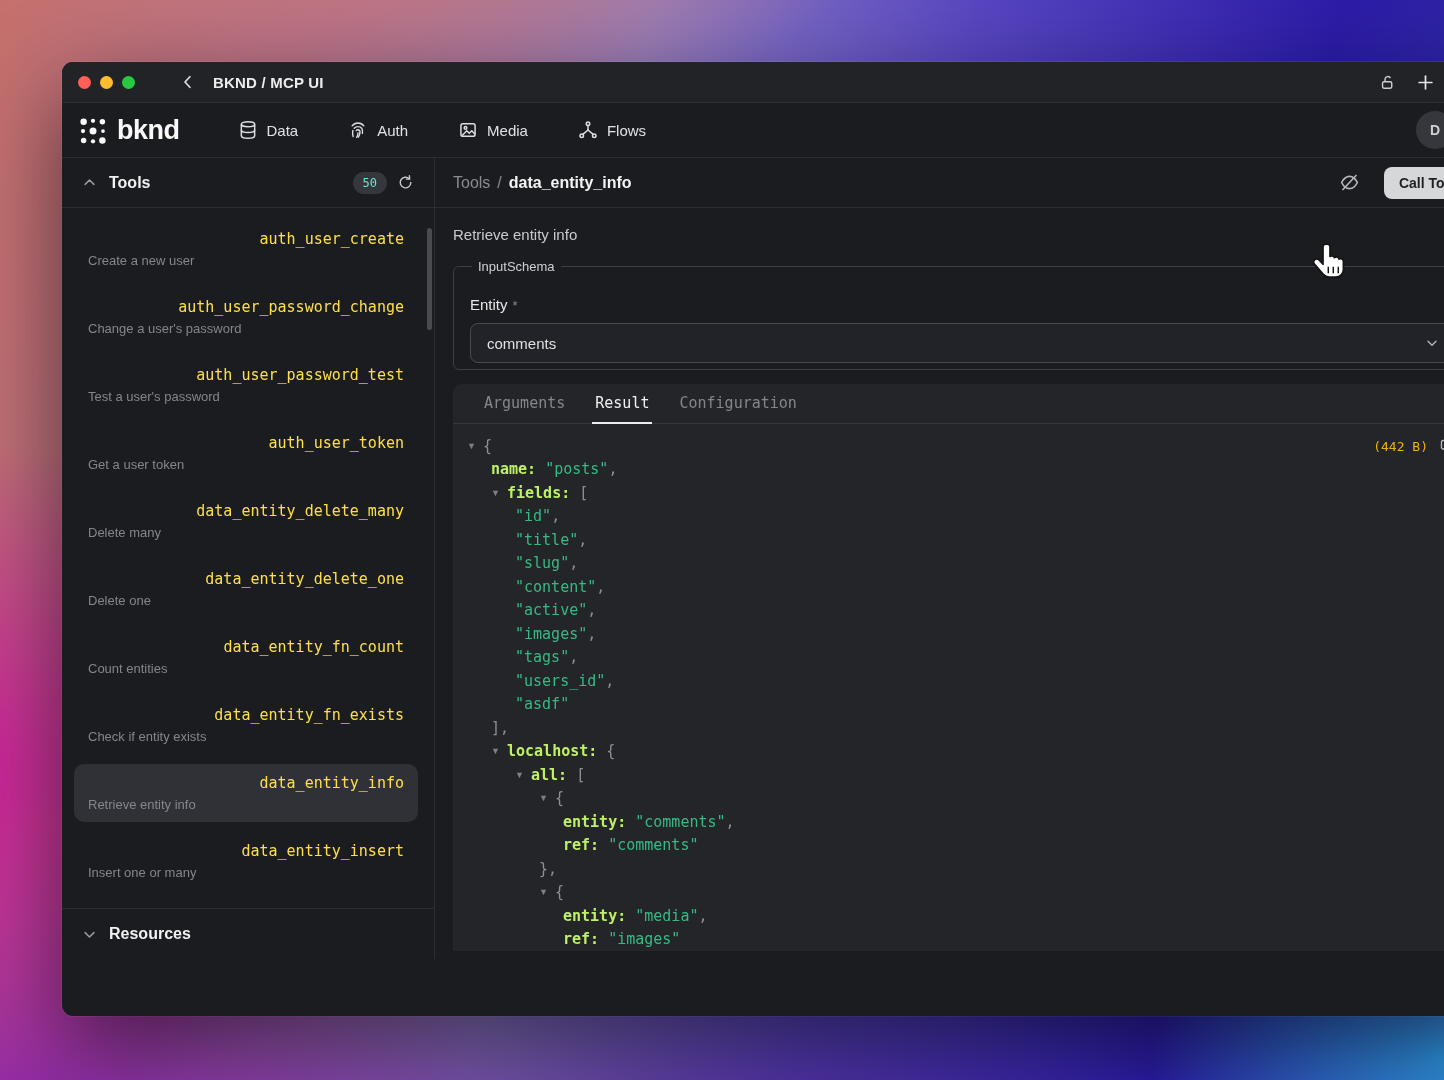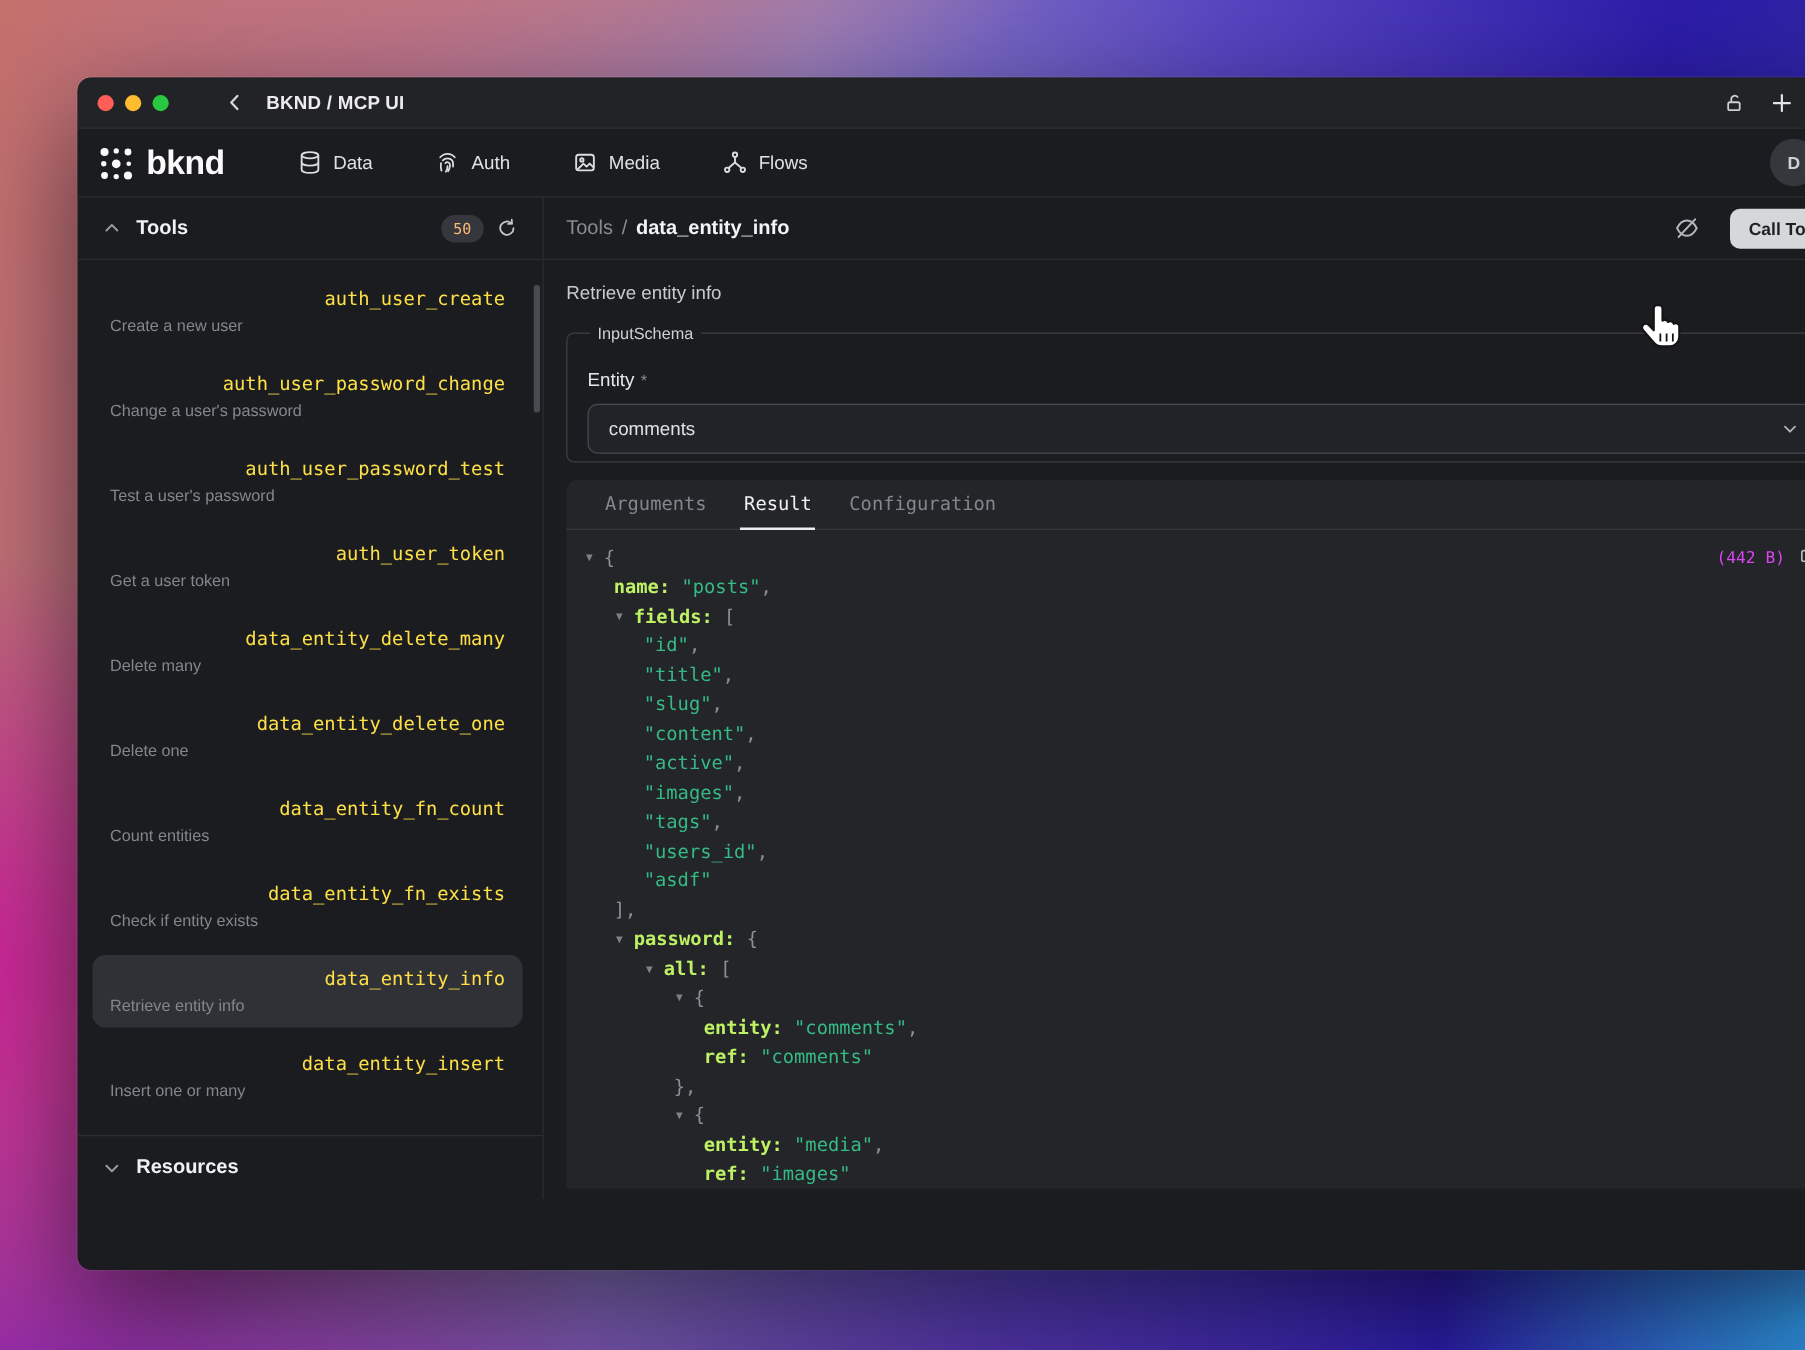--- a/index.html
+++ b/index.html
@@ -39,21 +39,21 @@
   
   .subheader{ height:55px; background:#1b1c1f; border-bottom:1px solid #2c2d31; display:flex; align-items:center; padding:0 22px;}
   .sub-title{ font-size:16px; font-weight:700; color:#f0f1f3; margin:0 20px 0 10px;}
   .url-pill{ display:flex; align-items:center; gap:9px; background:#292a2e; border-radius:999px; height:34px; padding:0 17px; cursor:pointer;}
   .url-text{ font-family:"DejaVu Sans Mono", monospace; font-size:13.5px; color:#d4d5d9;}
   
   .content{ display:flex; height:calc(954px - 153px); position:relative;}
   .sidebar{ width:373px; border-right:1px solid #2c2d31; display:flex; flex-direction:column; position:relative;}
   .side-head{ height:50px; display:flex; align-items:center; padding:0 20px; border-bottom:1px solid #2c2d31; gap:10px;}
   .side-head-title{ font-size:16px; font-weight:700; color:#f0f1f3; margin-left:2px;}
-  .badge{ margin-left:auto; background:#36373c; color:#fdba74; font-family:"DejaVu Sans Mono", monospace; font-size:12px; border-radius:999px; padding:4px 10px;}
+  .badge{ margin-left:auto; background:#36373c; color:#5eead4; font-family:"DejaVu Sans Mono", monospace; font-size:12px; border-radius:999px; padding:4px 10px;}
   .tool-list{ padding:12px 0 0 0; flex:1; overflow:hidden;}
   .tool-item{ margin:0 16px 10px 12px; padding:10px 14px; border-radius:10px; cursor:pointer;}
   .tool-item.selected{ background:#303136;}
   .tool-name{ font-family:"DejaVu Sans Mono", monospace; font-size:15px; color:#fde047; margin-bottom:5px;text-align:right;}
   .tool-desc{ font-size:13px; color:#85868c;}
   .side-foot{ height:51px; border-top:1px solid #2c2d31; display:flex; align-items:center; padding:0 20px; gap:10px; cursor:pointer;}
   .side-scroll{ position:absolute; right:2px; top:70px; width:5px; height:102px; border-radius:3px; background:#4a4b51;}
   
   .main{ flex:1; display:flex; flex-direction:column; overflow:hidden;}
   .main-head{ height:50px; border-bottom:1px solid #2c2d31; display:flex; align-items:center; padding:0 18px;}
@@ -76,21 +76,21 @@
   .tabs{ display:flex; align-items:stretch; height:40px; padding:0 28px; gap:24px; border-bottom:1px solid #37383c;}
   .tab{ font-family:"DejaVu Sans Mono", monospace; font-size:15px; color:#85868c; display:flex; align-items:center; padding:0 3px; cursor:pointer; border-bottom:2px solid transparent; margin-bottom:-1px;}
   .tab.active{ color:#f0f0f2; border-bottom-color:#ededef;}
   .json{ position:relative; padding:10px 0 0 0; font-family:"DejaVu Sans Mono", monospace; font-size:15px;}
   .json-line{ height:23.5px; display:flex; align-items:center; white-space:pre;}
   .tri{ width:16px; color:#7f8086; font-size:9px; font-family:"Liberation Sans", sans-serif; cursor:pointer; flex:none;}
   .seg-k{ color:#bef264; font-weight:700;}
   .seg-s{ color:#35ba84;}
   .seg-p{ color:#8e8f96;}
   .result-meta{ position:absolute; top:14px; right:16px; display:flex; align-items:center; gap:11px;}
-  .result-size{ font-family:"DejaVu Sans Mono", monospace; font-size:13px; color:#d946ef;}
+  .result-size{ font-family:"DejaVu Sans Mono", monospace; font-size:13px; color:#eab308;}
   .win-scroll{ position:absolute; right:1px; top:87px; width:5px; height:248px; border-radius:3px; background:#5d5e64;}
   svg{ display:block;}
   .cursor{ position:absolute; left:1311px; top:241px; pointer-events:none; z-index:50;}
 </style>
 </head>
 <body>
 
 <div class="window">
 
   <div class="titlebar">
@@ -306,21 +306,21 @@
               <div class="json-line" style="padding-left: 62px;"><span class="seg-s">"id"</span><span class="seg-p">,</span></div>
               <div class="json-line" style="padding-left: 62px;"><span class="seg-s">"title"</span><span class="seg-p">,</span></div>
               <div class="json-line" style="padding-left: 62px;"><span class="seg-s">"slug"</span><span class="seg-p">,</span></div>
               <div class="json-line" style="padding-left: 62px;"><span class="seg-s">"content"</span><span class="seg-p">,</span></div>
               <div class="json-line" style="padding-left: 62px;"><span class="seg-s">"active"</span><span class="seg-p">,</span></div>
               <div class="json-line" style="padding-left: 62px;"><span class="seg-s">"images"</span><span class="seg-p">,</span></div>
               <div class="json-line" style="padding-left: 62px;"><span class="seg-s">"tags"</span><span class="seg-p">,</span></div>
               <div class="json-line" style="padding-left: 62px;"><span class="seg-s">"users_id"</span><span class="seg-p">,</span></div>
               <div class="json-line" style="padding-left: 62px;"><span class="seg-s">"asdf"</span></div>
               <div class="json-line" style="padding-left: 38px;"><span class="seg-p">],</span></div>
-              <div class="json-line" style="padding-left: 38px;"><span class="tri">▼</span><span class="seg-k">password:</span><span class="seg-p"> {</span></div>
+              <div class="json-line" style="padding-left: 38px;"><span class="tri">▼</span><span class="seg-k">localhost:</span><span class="seg-p"> {</span></div>
               <div class="json-line" style="padding-left: 62px;"><span class="tri">▼</span><span class="seg-k">all:</span><span class="seg-p"> [</span></div>
               <div class="json-line" style="padding-left: 86px;"><span class="tri">▼</span><span class="seg-p">{</span></div>
               <div class="json-line" style="padding-left: 110px;"><span class="seg-k">entity:</span><span class="seg-p"> </span><span class="seg-s">"comments"</span><span class="seg-p">,</span></div>
               <div class="json-line" style="padding-left: 110px;"><span class="seg-k">ref:</span><span class="seg-p"> </span><span class="seg-s">"comments"</span></div>
               <div class="json-line" style="padding-left: 86px;"><span class="seg-p">},</span></div>
               <div class="json-line" style="padding-left: 86px;"><span class="tri">▼</span><span class="seg-p">{</span></div>
               <div class="json-line" style="padding-left: 110px;"><span class="seg-k">entity:</span><span class="seg-p"> </span><span class="seg-s">"media"</span><span class="seg-p">,</span></div>
               <div class="json-line" style="padding-left: 110px;"><span class="seg-k">ref:</span><span class="seg-p"> </span><span class="seg-s">"images"</span></div>
             </div>
         </div>

